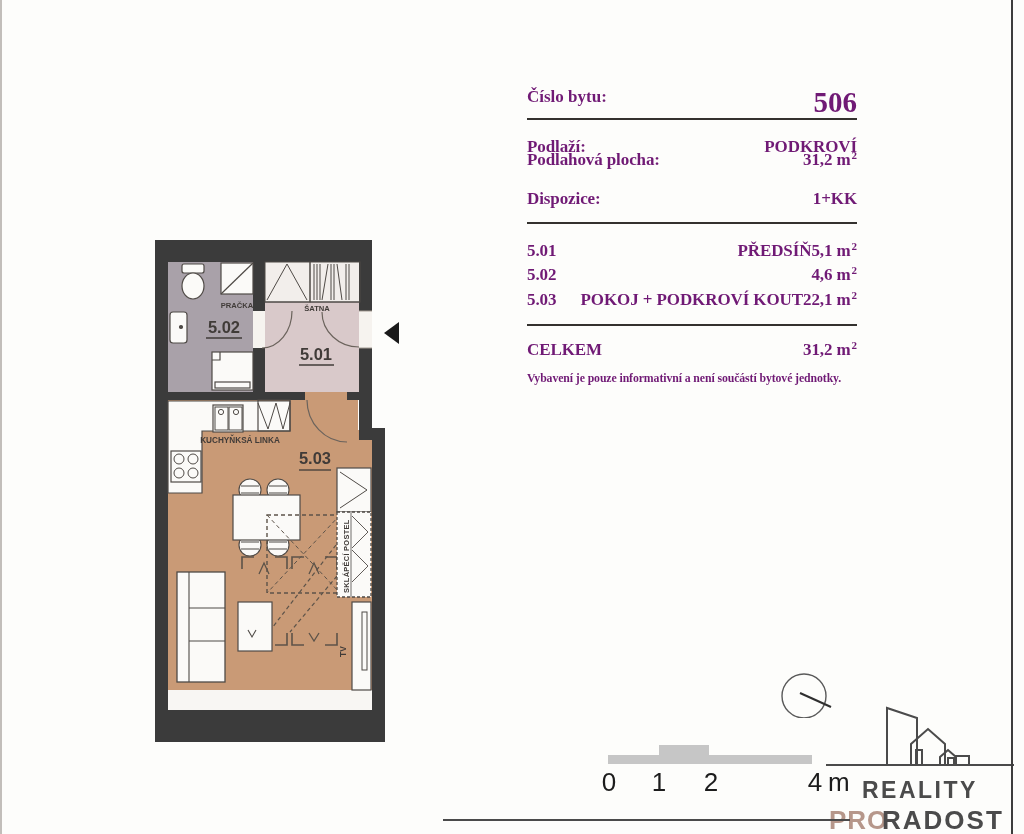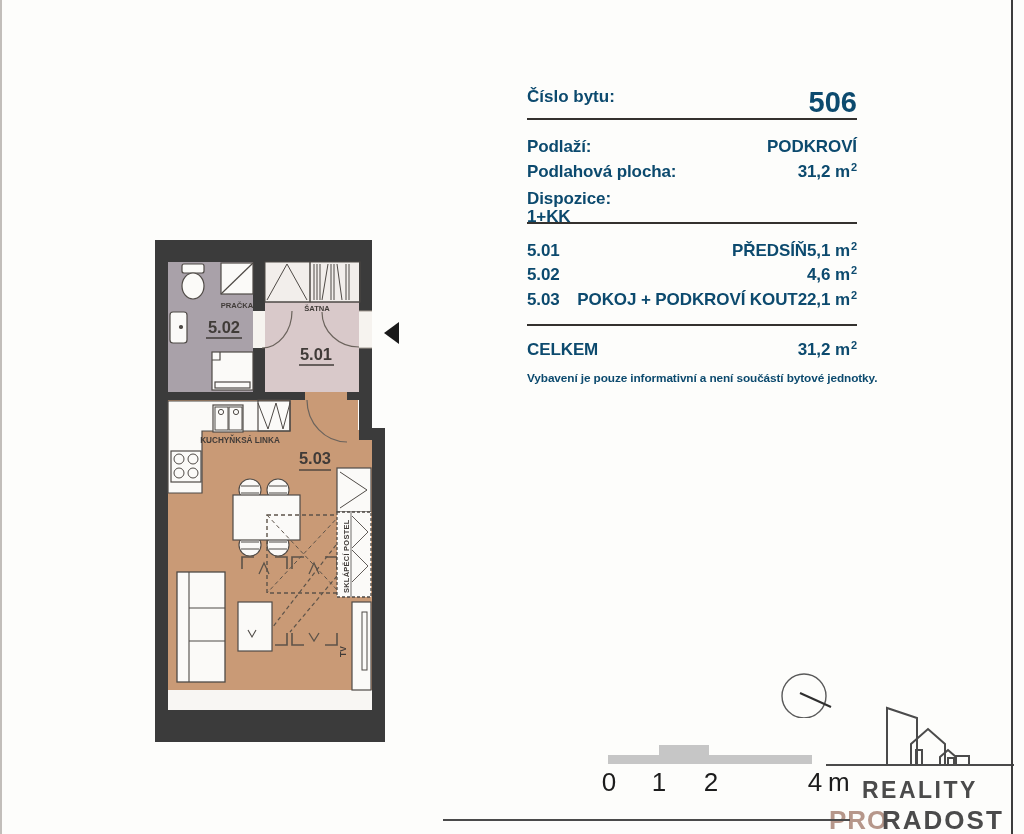--- a/index.html
+++ b/index.html
@@ -4,21 +4,21 @@
 <style>
   html,body{margin:0;padding:0;background:#e8e8e8;}
   #canvas{position:relative;width:1024px;height:834px;background:#fdfdfb;overflow:hidden;
           font-family:"Liberation Sans",sans-serif;}
   .abs{position:absolute;}
   
   #edge-left{left:0;top:0;width:2px;height:834px;background:#c2beba;}
   #edge-right{left:1011px;top:0;width:2px;height:834px;background:#3d3d3d;}
   #bottom-rule{left:443px;top:819px;width:407px;height:2px;background:#4a4a4a;}
   
-  #panel{left:527px;top:78px;width:330px;height:312px;color:#0c4a6e;font-weight:700;}
+  #panel{left:527px;top:78px;width:330px;height:312px;color:#701a75;font-weight:700;font-family:Liberation Serif, serif;}
   #panel .row{position:absolute;left:0;width:100%;display:flex;justify-content:space-between;
               font-size:17px;line-height:18px;letter-spacing:-0.1px;}
   #panel .hr{position:absolute;left:0;width:100%;height:2px;background:#34312e;}
   #unit-number{position:absolute;top:0;right:0;font-size:29px;line-height:30px;margin-top:9px;}
   #unit-label{position:absolute;top:9px;left:0;font-size:17px;}
   .room-row .num{width:43px;}
   .room-row .name{flex:1;text-align:right;}
   .room-row .area{text-align:left;}
   .sup{font-size:11px;position:relative;top:-6px;margin-left:1px;}
   #note{position:absolute;top:293px;left:0;width:360px;font-size:11.8px;font-weight:600;
@@ -160,25 +160,25 @@
 
   <div id="panel" class="abs">
     <span id="unit-label">Číslo bytu:</span>
     <span id="unit-number">506</span>
     <div class="hr" style="top:40px;"></div>
 
     <div class="row" style="top:60px;">
       <span>Podlaží:</span>
       <span>PODKROVÍ</span>
     </div>
-    <div class="row" style="top:85px;">
+    <div class="row" style="top:73px;">
       <span>Podlahová plocha:</span>
       <span><span>31,2 m</span><span class="sup">2</span></span>
     </div>
-    <div class="row" style="top:112px;flex-direction:column;">
+    <div class="row" style="top:112px;">
       <span>Dispozice:</span>
       <span>1+KK</span>
     </div>
     <div class="hr" style="top:144px;"></div>
 
     <div class="row room-row" style="top:164px;">
       <span class="num">5.01</span>
       <span class="name">PŘEDSÍŇ</span>
       <span class="area"><span>5,1 m</span><span class="sup">2</span></span>
     </div>

